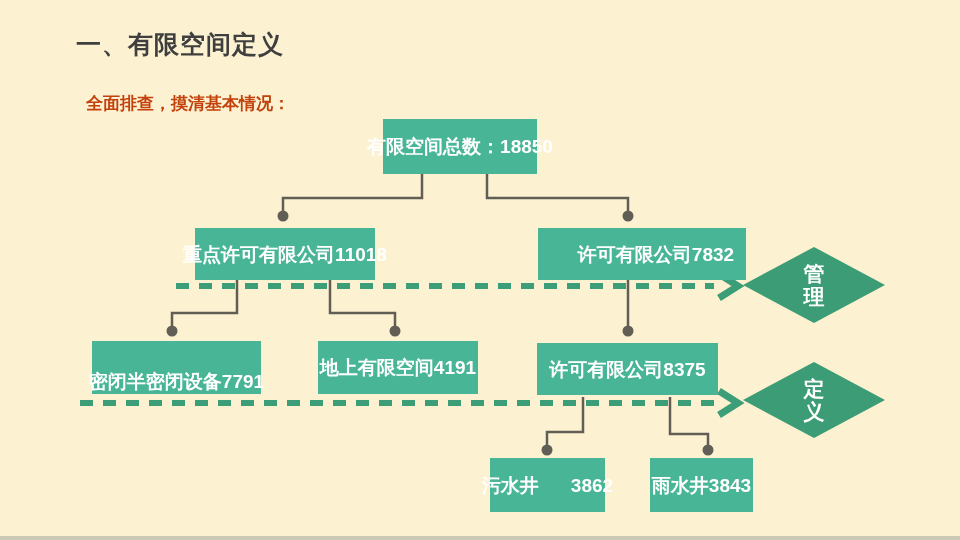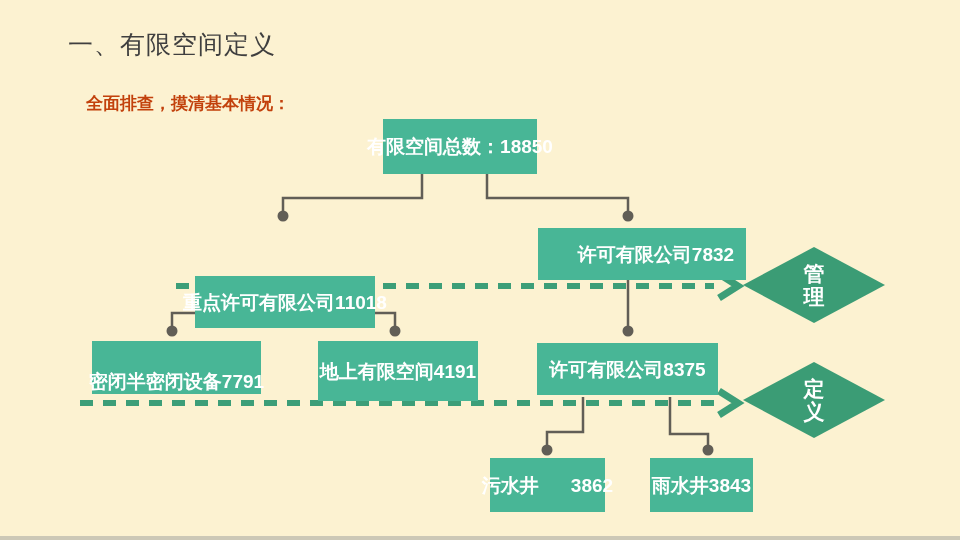--- a/index.html
+++ b/index.html
@@ -12,24 +12,24 @@
   }
   .slide {
     position: relative;
     width: 960px;
     height: 540px;
     background: #FCF2D1;
     overflow: hidden;
   }
   .title {
     position: absolute;
-    left: 68px;
+    left: 76px;
     top: 28px;
     font-size: 25px;
-    font-weight: normal;
+    font-weight: bold;
     color: #3F3F3F;
     letter-spacing: 1px;
   }
   .subtitle {
     position: absolute;
     left: 86px;
     top: 92px;
     font-size: 17px;
     font-weight: bold;
     color: #c2410c;
@@ -49,24 +49,24 @@
     font-size: 19px;
     line-height: 25px;
     display: flex;
     flex-direction: row;
     align-items: center;
     justify-content: center;
     text-align: center;
     white-space: nowrap;
   }
   .node-root        { left: 383px; top: 119px; width: 154px; height: 55px; }
-  .node-key-permit  { left: 195px; top: 228px; width: 180px; height: 52px; margin-top: 48px; }
+  .node-key-permit  { left: 195px; top: 228px; width: 180px; height: 52px; }
   .node-permit      { left: 538px; top: 228px; width: 180px; height: 52px; padding-left: 28px; }
   .node-sealed      { left:  92px; top: 341px; width: 169px; height: 53px; align-items: flex-end; }
-  .node-above       { left: 318px; top: 341px; width: 160px; height: 60px; }
+  .node-above       { left: 318px; top: 341px; width: 160px; height: 53px; }
   .node-below       { left: 537px; top: 343px; width: 181px; height: 52px; }
   .node-sewage      { left: 490px; top: 458px; width: 115px; height: 54px; gap: 32px; }
   .node-rain        { left: 650px; top: 458px; width: 103px; height: 54px; }
   .diamond-label {
     position: absolute;
     width: 142px;
     height: 76px;
     display: flex;
     flex-direction: column;
     align-items: center;

